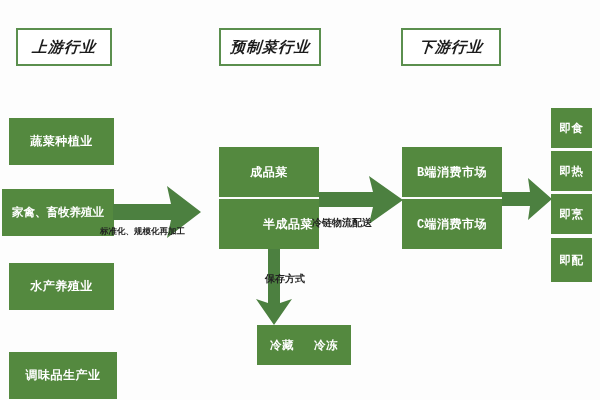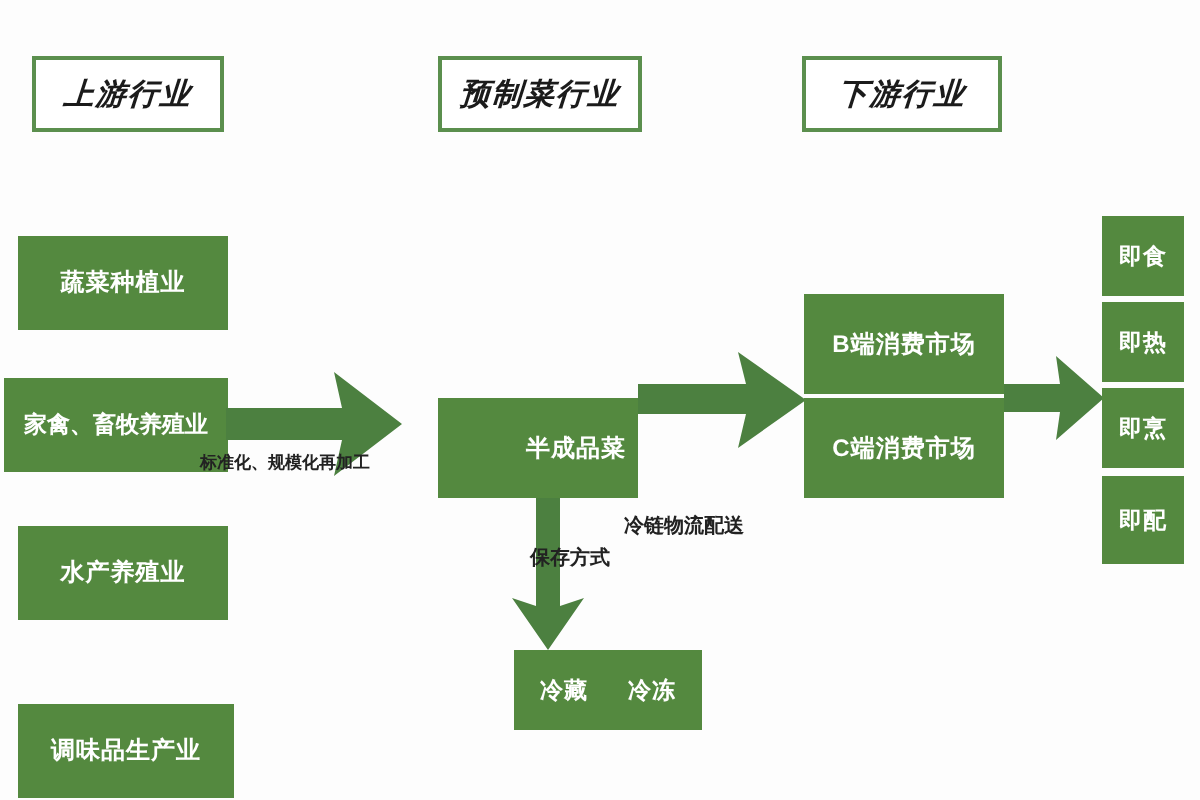--- a/index.html
+++ b/index.html
@@ -38,20 +38,21 @@
 
   
   .node {
     position: absolute;
     box-sizing: border-box;
     background: #54893f;
     display: flex;
     align-items: center;
     justify-content: center;
     color: #ffffff;
+    font-family: Liberation Mono, monospace;
   }
   .node .node-text {
     font-size: 12px;
     font-weight: bold;
     color: #ffffff;
     white-space: nowrap;
     letter-spacing: 0.5px;
   }
   .node.tight .node-text { font-size: 11.5px; letter-spacing: 0px; }
   .node.small .node-text { font-size: 11.5px; }
@@ -109,32 +110,35 @@
   <div class="arrow" style="left:113px; top:186px; width:88px; height:52px;">
     <svg width="88" height="52" viewBox="0 0 88 52">
       <path d="M0,18 L58,18 L54,0 L88,26 L54,52 L58,34 L0,34 Z" fill="#4c8040"></path>
     </svg>
   </div>
 
   <div class="edge-label tiny" style="left:100px; top:226px;">
     <span>标准化、规模化再加工</span>
   </div>
 
+  <div class="node" style="left:219px; top:147px; width:100px; height:50px;">
+    <span class="node-text">成品菜</span>
+  </div>
 
   <div class="node" style="left:219px; top:199px; width:100px; height:50px;padding-left:38px;">
     <span class="node-text">半成品菜</span>
   </div>
 
   <div class="arrow" style="left:319px; top:176px; width:84px; height:48px;">
     <svg width="84" height="48" viewBox="0 0 84 48">
       <path d="M0,16 L54,16 L50,0 L84,24 L50,48 L54,31 L0,31 Z" fill="#4c8040"></path>
     </svg>
   </div>
 
-  <div class="edge-label" style="left:312px; top:216px;margin-top:40px;">
+  <div class="edge-label" style="left:312px; top:216px;">
     <span>冷链物流配送</span>
   </div>
 
   <div class="node" style="left:402px; top:147px; width:100px; height:50px;">
     <span class="node-text">B端消费市场</span>
   </div>
 
   <div class="node" style="left:402px; top:199px; width:100px; height:50px;">
     <span class="node-text">C端消费市场</span>
   </div>

